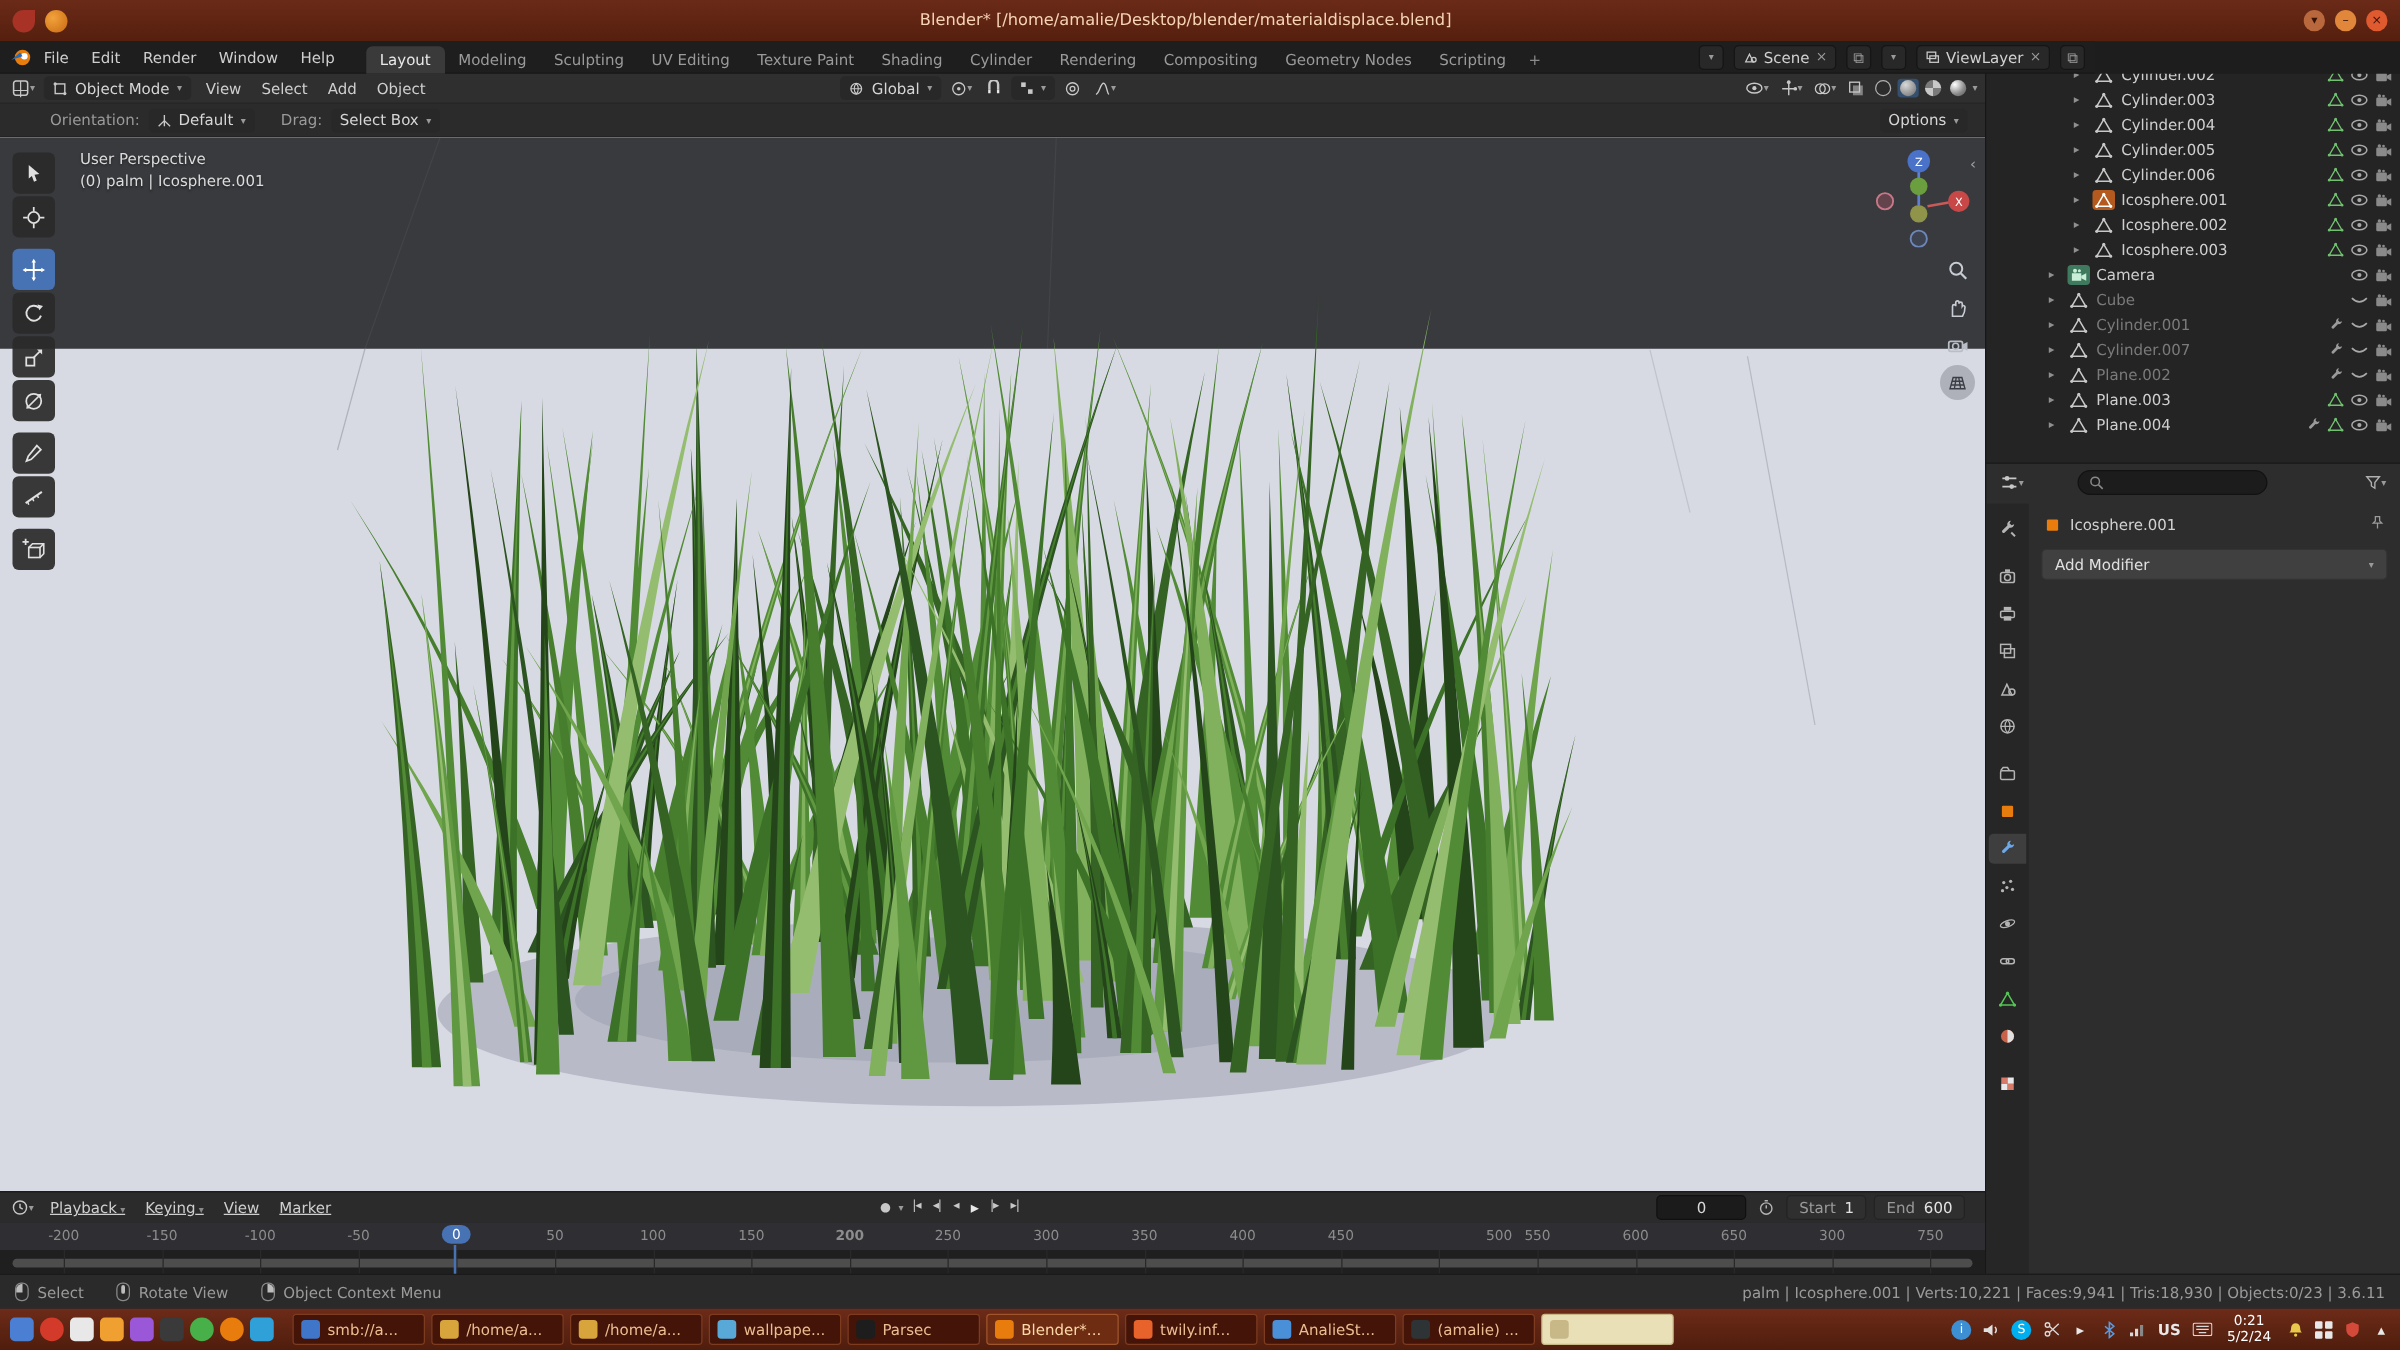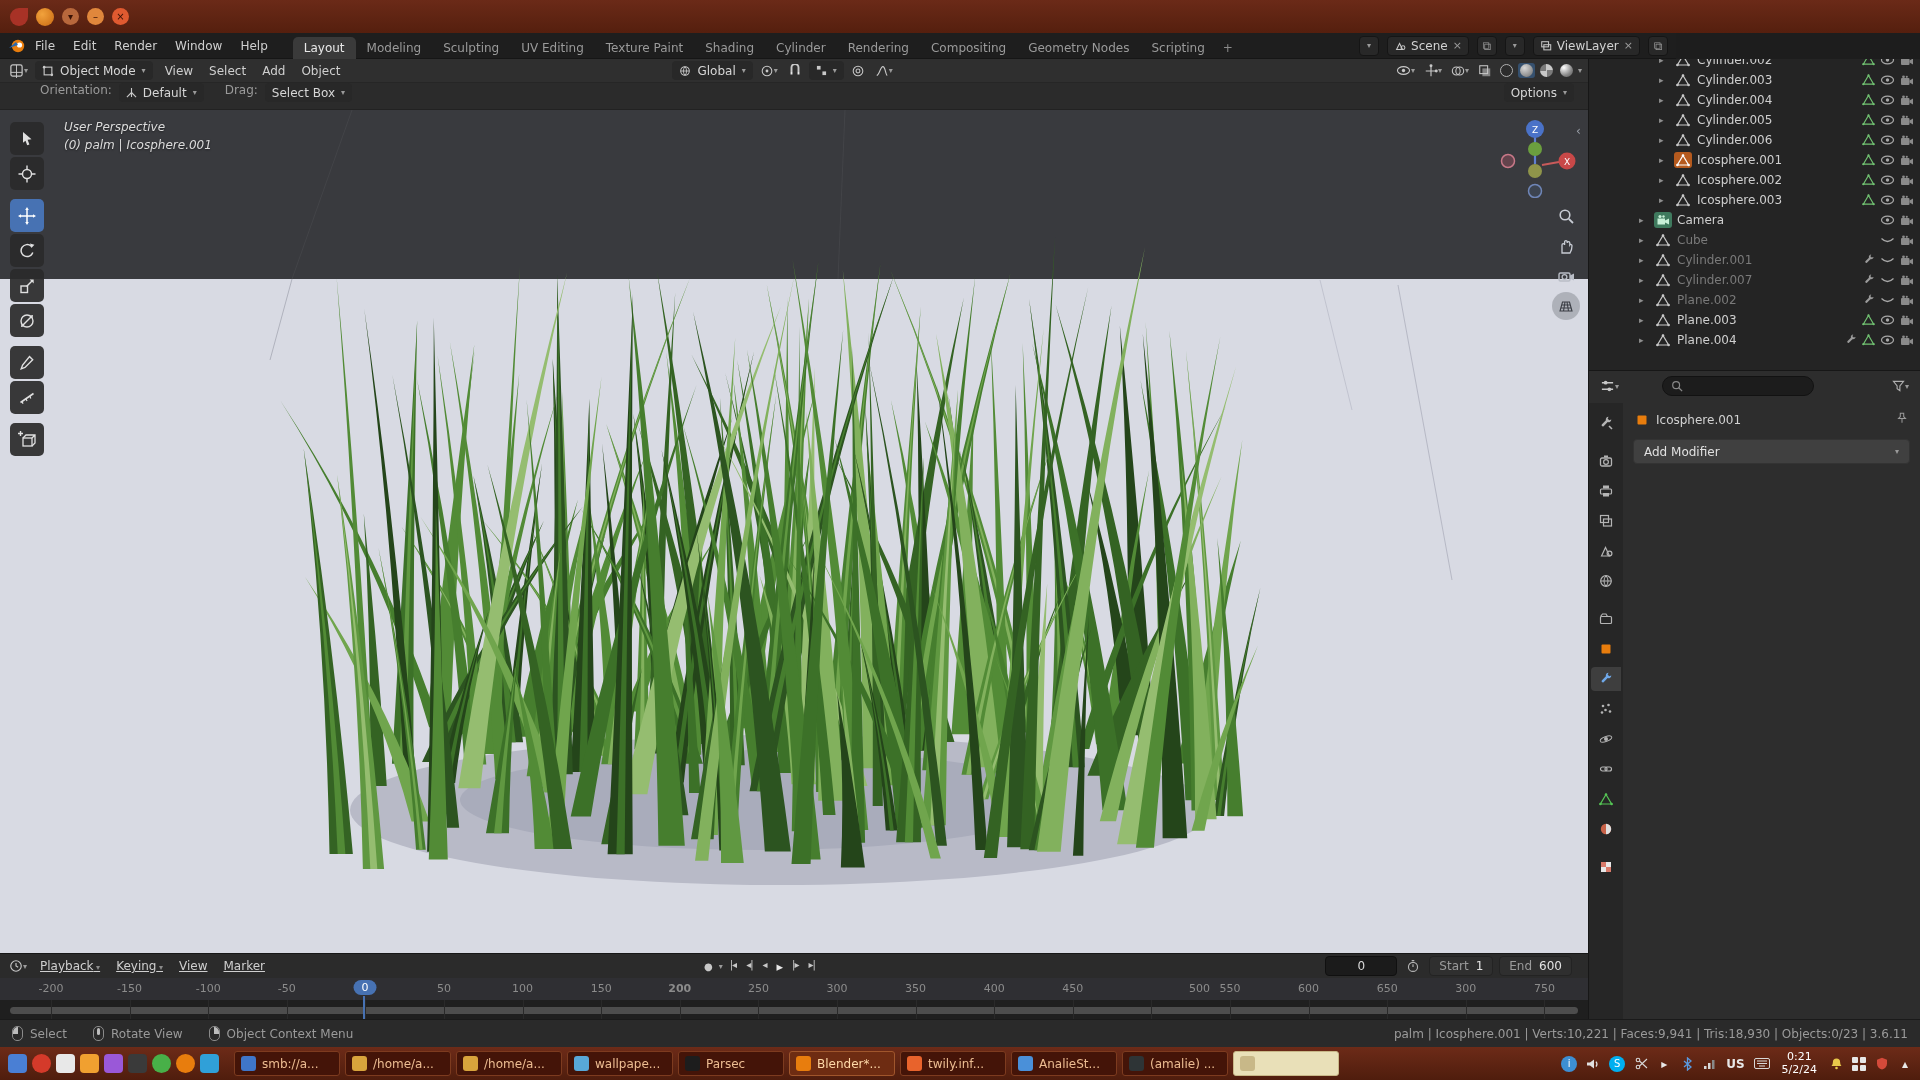--- a/index.html
+++ b/index.html
@@ -31,28 +31,28 @@
   .hdr-menu{padding:2px 8px;color:#cfcfcf;white-space:nowrap;}
   .icon-btn{display:flex;align-items:center;justify-content:center;height:19px;padding:0 3px;border-radius:3px;color:#c4c4c4;}
   .spacer{width:316px;}
   .ball{width:13px;height:13px;border-radius:50%;background:radial-gradient(circle at 35% 30%,#d8d8d8,#6a6a6a);display:inline-block;}
   .ball.wire{background:#2c2c2c;border:1.5px solid #b0b0b0;}
   .ball.mat{background:conic-gradient(#c8c8c8 0 25%,#7a7a7a 0 50%,#c8c8c8 0 75%,#7a7a7a 0);}
   .ball.rend{background:radial-gradient(circle at 30% 28%,#fff,#888 60%,#555);}
   .shading{padding:1px 2px;border-radius:3px;display:flex;align-items:center;}
   .shading.active{background:#35506e;}
 
-  #settingsrow{position:absolute;left:0;top:83px;width:1588px;height:27px;background:#2b2b2b;display:flex;padding:0 14px 0 40px;gap:7px;border-bottom:1px solid #222;}
+  #settingsrow{position:absolute;left:0;top:83px;width:1588px;height:27px;background:#2b2b2b;display:flex;align-items:center;padding:0 14px 0 40px;gap:7px;border-bottom:1px solid #222;}
   .lbl{color:#9a9a9a;}
 
   
   #viewport{position:absolute;left:0;top:110px;width:1588px;height:843px;background:#d8dae3;overflow:hidden;}
   #sky{position:absolute;left:0;top:0;width:1588px;height:169px;background:#393a3e;}
   #grass-svg{position:absolute;left:0;top:0;}
-  .vp-overlay{position:absolute;left:64px;color:#dcdcdc;font-size:12px;text-shadow:0 1px 2px rgba(0,0,0,.45);font-style:italic;}
+  .vp-overlay{position:absolute;left:64px;color:#dcdcdc;font-size:12px;text-shadow:0 1px 2px rgba(0,0,0,.45);}
   #toolcol{position:absolute;left:10px;top:12px;display:flex;flex-direction:column;}
   .tool-btn{width:34px;height:33px;margin-bottom:2px;background:rgba(42,42,42,.92);border-radius:5px;display:flex;align-items:center;justify-content:center;}
   .tool-btn.active{background:#4772b3;}
   .tool-gap{height:7px;}
   #gizmo{position:absolute;left:1498px;top:4px;}
   .nav-btn{position:absolute;left:1552px;width:28px;height:28px;display:flex;align-items:center;justify-content:center;border-radius:50%;}
   .nav-btn.bg{background:rgba(140,144,152,.55);}
   #sidebar-toggle{position:absolute;left:1576px;top:14px;color:#9aa0aa;font-size:12px;}
 
   
@@ -139,20 +139,21 @@
   .grid4 b{background:#e8e8e8;border-radius:1px;}
 </style>
 </head>
 <body>
 
 <div id="root">
 
   <div id="titlebar">
     <span class="app-badge" style="background:#a83226;border-radius:50% 0 50% 50%;"></span>
     <span class="app-badge" style="background:radial-gradient(circle at 35% 35%,#f2a23c,#c96a12);border-radius:50%;"></span>
+    <span class="title">Blender* [/home/amalie/Desktop/blender/materialdisplace.blend]</span>
     <span class="win-ctl" style="background:#b8683c;">▾</span>
     <span class="win-ctl" style="background:#e0873c;">–</span>
     <span class="win-ctl" style="background:#e05a30;">×</span>
   </div>
 
   <div id="menubar">
     <svg width="18" height="18" viewBox="0 0 18 18">
       <circle cx="10" cy="9" r="6.2" fill="#e87d0d"></circle>
       <circle cx="11.5" cy="8" r="2.6" fill="#fff"></circle>
       <path d="M1 11 L8 5 l2 3 Z" fill="#2a6ab0"></path>

